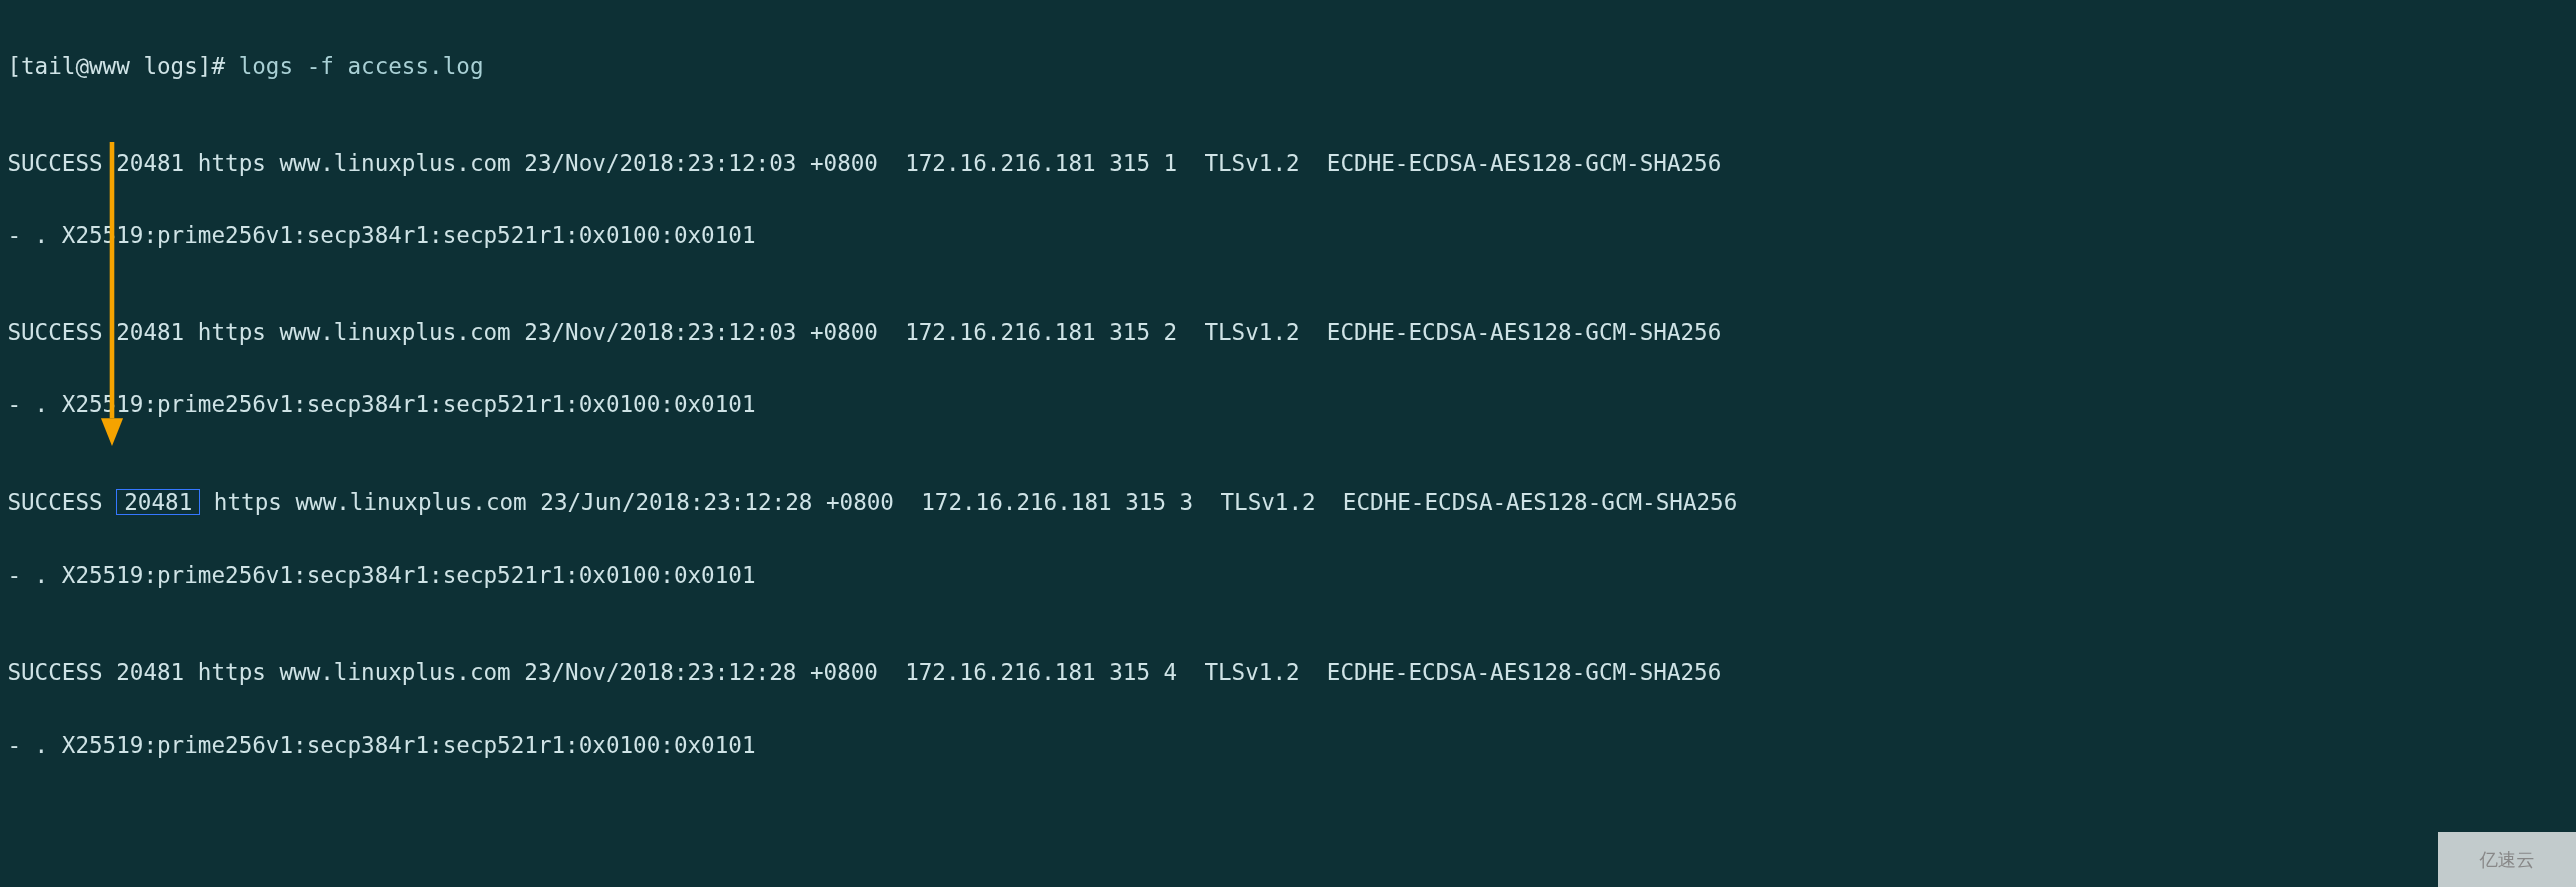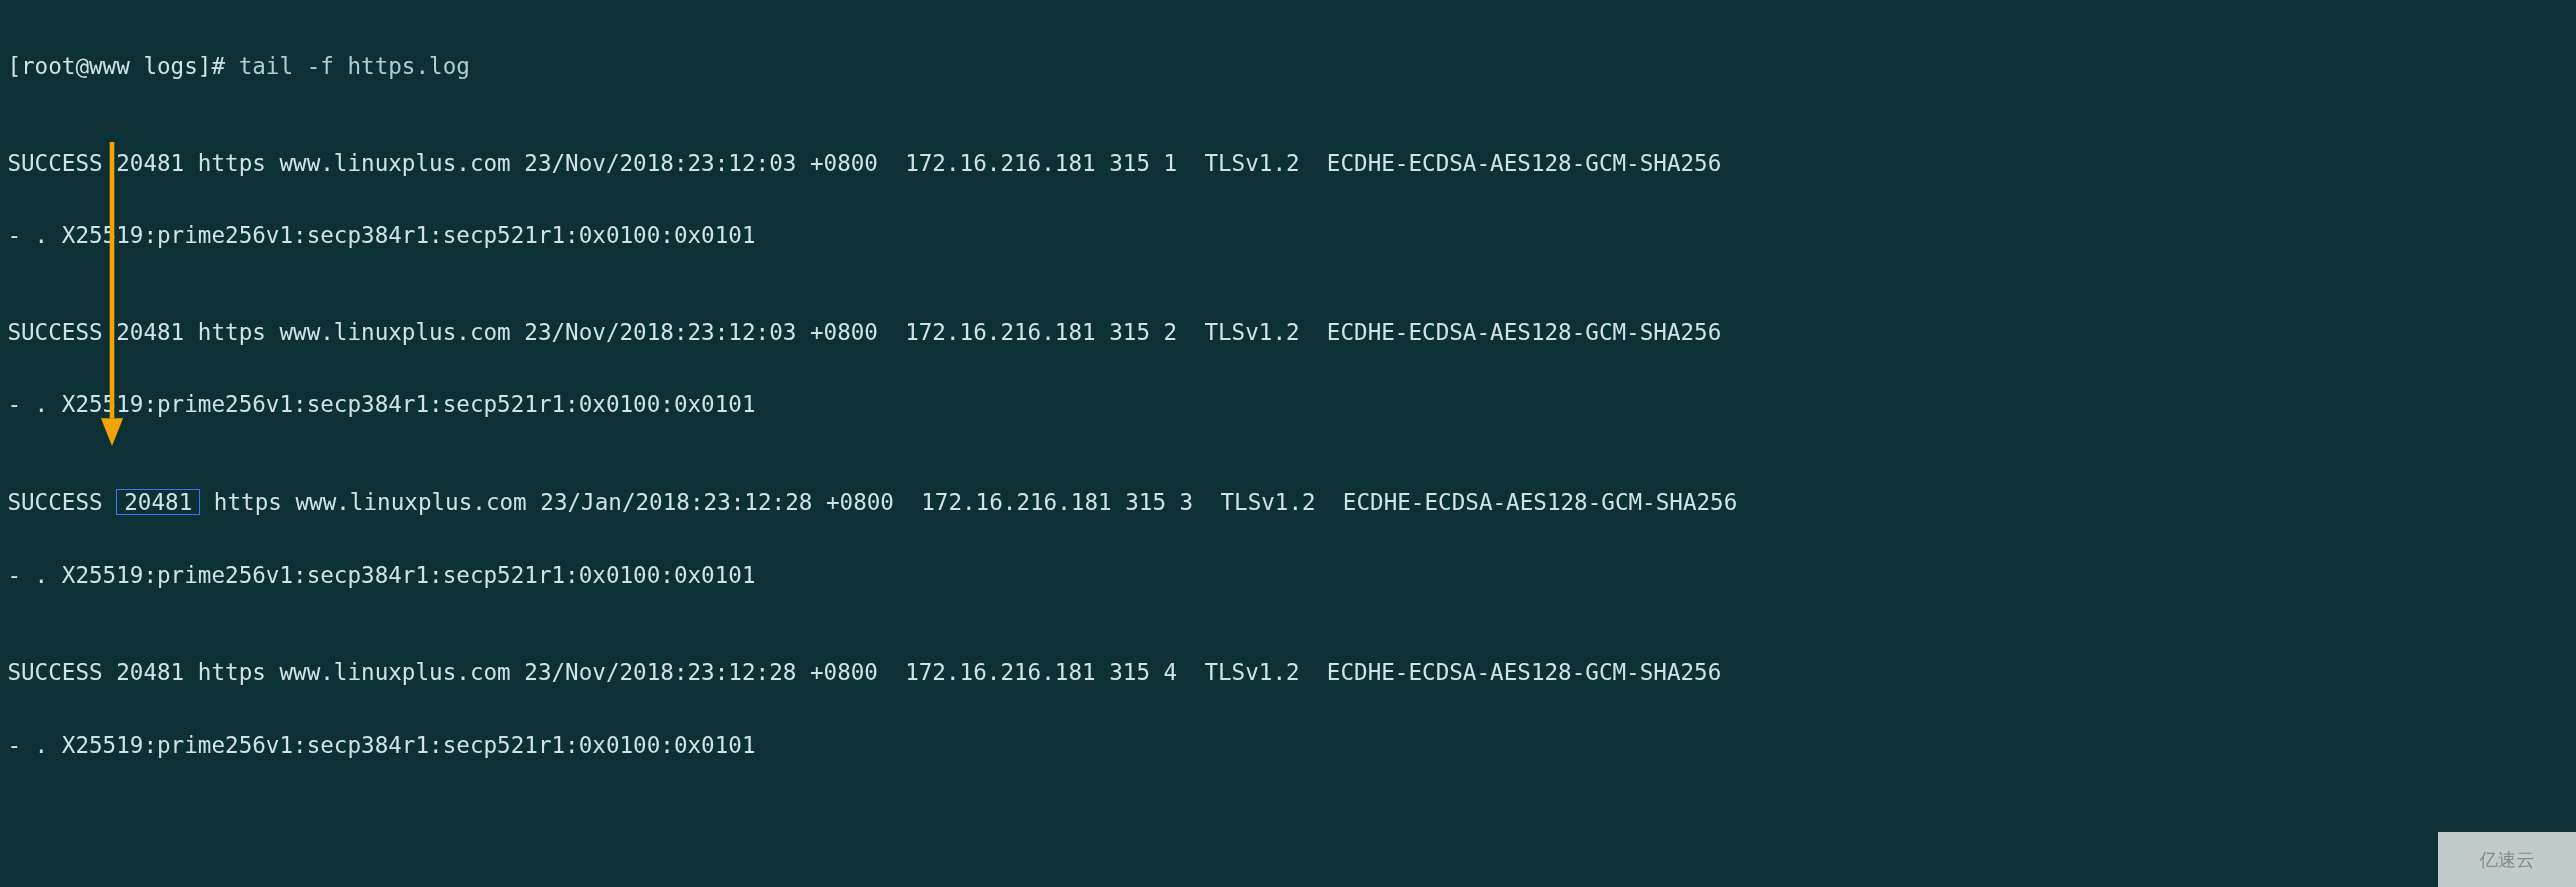--- a/index.html
+++ b/index.html
@@ -9,29 +9,29 @@
   .prompt{color:#cfe3e6;}
   .cmd{color:#a9d0d5;}
   .boxblue{border:1.8px solid #3577ff;padding:0 7px;display:inline-block;}
   .arrow{position:absolute;left:99px;top:142px;width:26px;height:304px;pointer-events:none;}
   .watermark{position:absolute;right:0;bottom:0;width:138px;height:55px;background:rgba(255,255,255,0.75);color:#888;font-size:18.4px;display:flex;align-items:center;justify-content:center;}
 </style>
 </head>
 <body>
 
 <div class="term">
-  <div class="line"><span class="prompt">[root@www logs]# </span><span class="cmd">tail -f https.log</span></div>
+  <div class="line"><span class="prompt">[tail@www logs]# </span><span class="cmd">logs -f access.log</span></div>
 
   <div class="line">SUCCESS 20481 https www.linuxplus.com 23/Nov/2018:23:12:03 +0800  172.16.216.181 315 1  TLSv1.2  ECDHE-ECDSA-AES128-GCM-SHA256</div>
   <div class="line">- . X25519:prime256v1:secp384r1:secp521r1:0x0100:0x0101</div>
 
   <div class="line">SUCCESS 20481 https www.linuxplus.com 23/Nov/2018:23:12:03 +0800  172.16.216.181 315 2  TLSv1.2  ECDHE-ECDSA-AES128-GCM-SHA256</div>
   <div class="line">- . X25519:prime256v1:secp384r1:secp521r1:0x0100:0x0101</div>
 
-  <div class="line"><span>SUCCESS </span><span class="boxblue">20481</span><span> https www.linuxplus.com 23/Jan/2018:23:12:28 +0800  172.16.216.181 315 3  TLSv1.2  ECDHE-ECDSA-AES128-GCM-SHA256</span></div>
+  <div class="line"><span>SUCCESS </span><span class="boxblue">20481</span><span> https www.linuxplus.com 23/Jun/2018:23:12:28 +0800  172.16.216.181 315 3  TLSv1.2  ECDHE-ECDSA-AES128-GCM-SHA256</span></div>
   <div class="line">- . X25519:prime256v1:secp384r1:secp521r1:0x0100:0x0101</div>
 
   <div class="line">SUCCESS 20481 https www.linuxplus.com 23/Nov/2018:23:12:28 +0800  172.16.216.181 315 4  TLSv1.2  ECDHE-ECDSA-AES128-GCM-SHA256</div>
   <div class="line">- . X25519:prime256v1:secp384r1:secp521r1:0x0100:0x0101</div>
 
   
 
   
   
 

